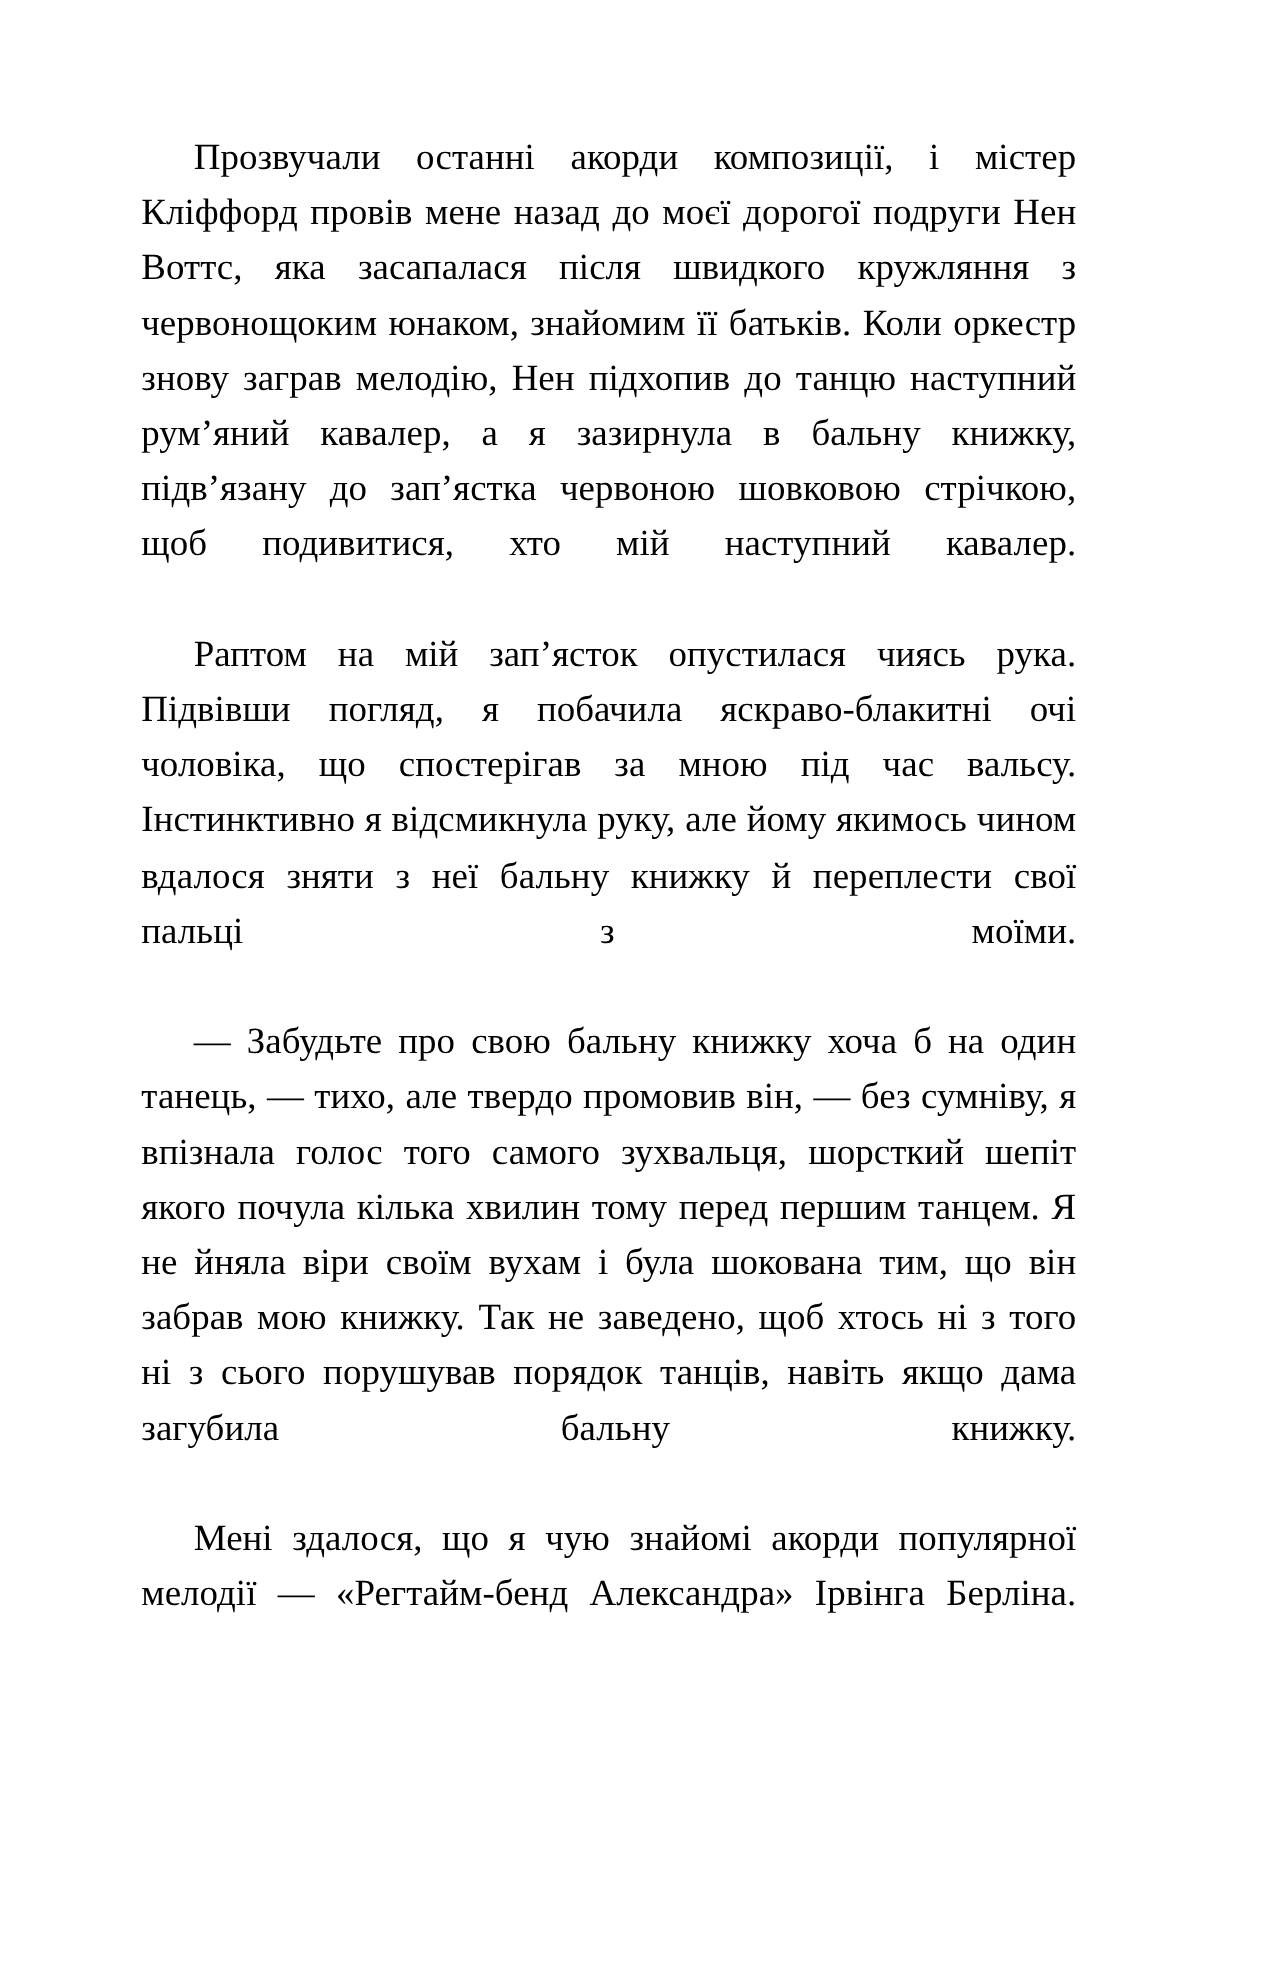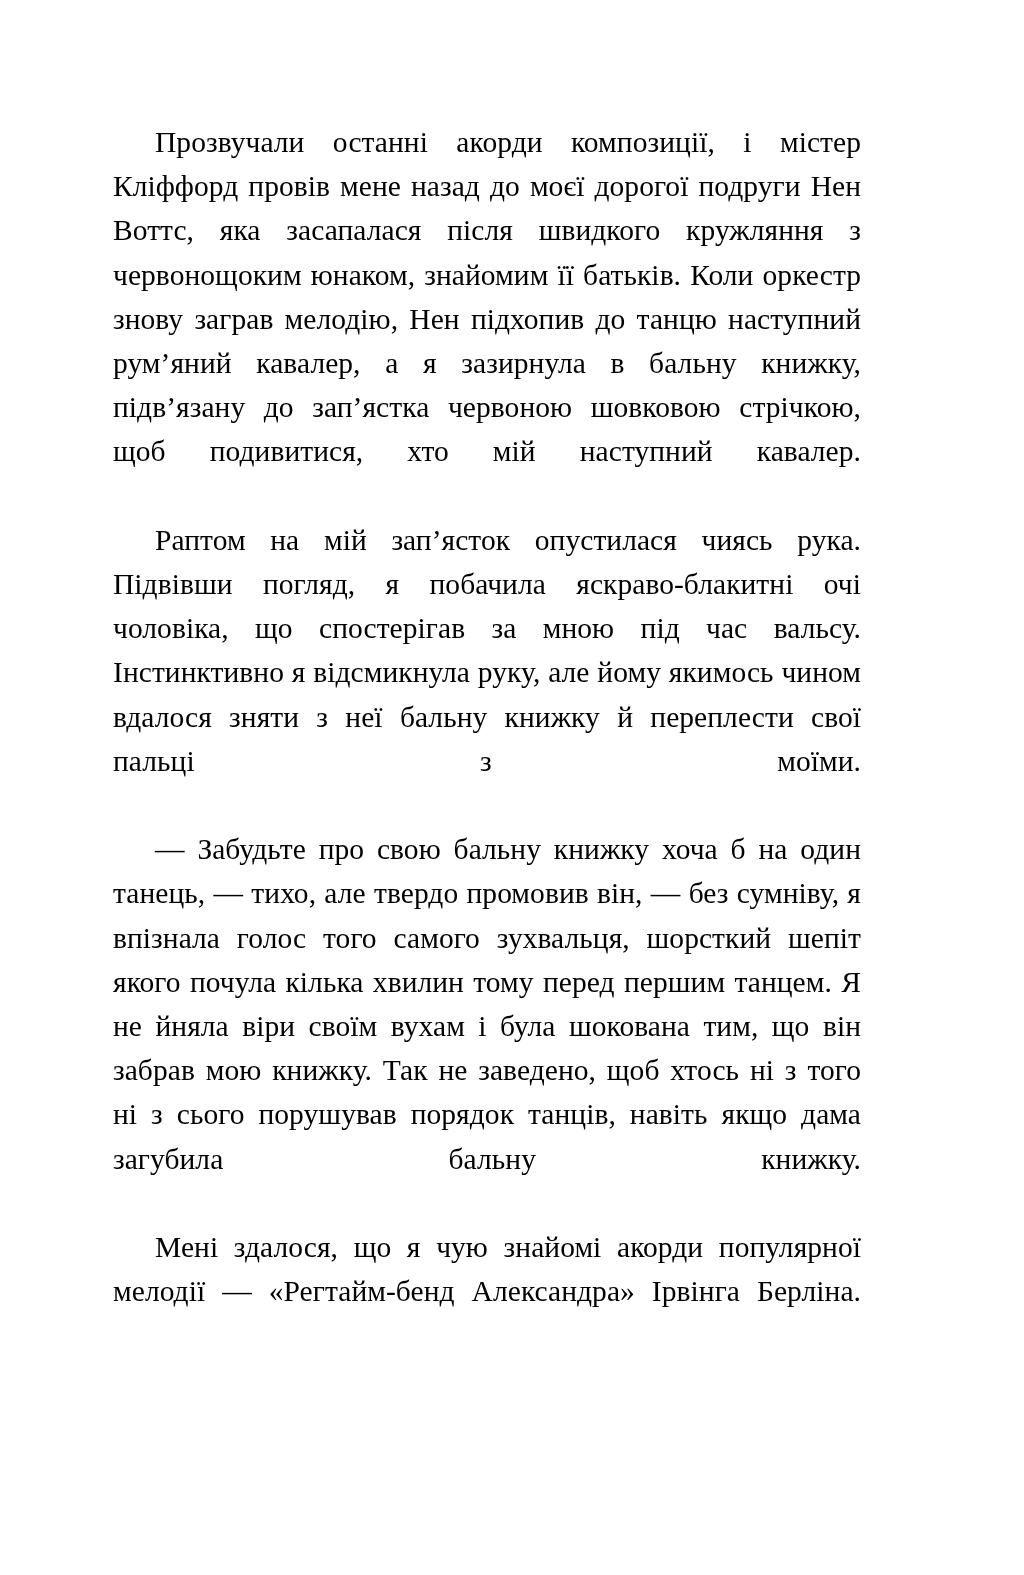--- a/index.html
+++ b/index.html
@@ -7,21 +7,21 @@
     margin: 0;
     padding: 0;
     background: #ffffff;
   }
 
   .page {
     position: relative;
     width: 1024px;
     height: 1295px;
     background: #ffffff;
-    margin: 16px auto;
+    margin: 0 auto;
     overflow: hidden;
     box-sizing: border-box;
   }
 
   .text-block {
     position: absolute;
     left: 113px;
     top: 104px;
     width: 748px;
   }

